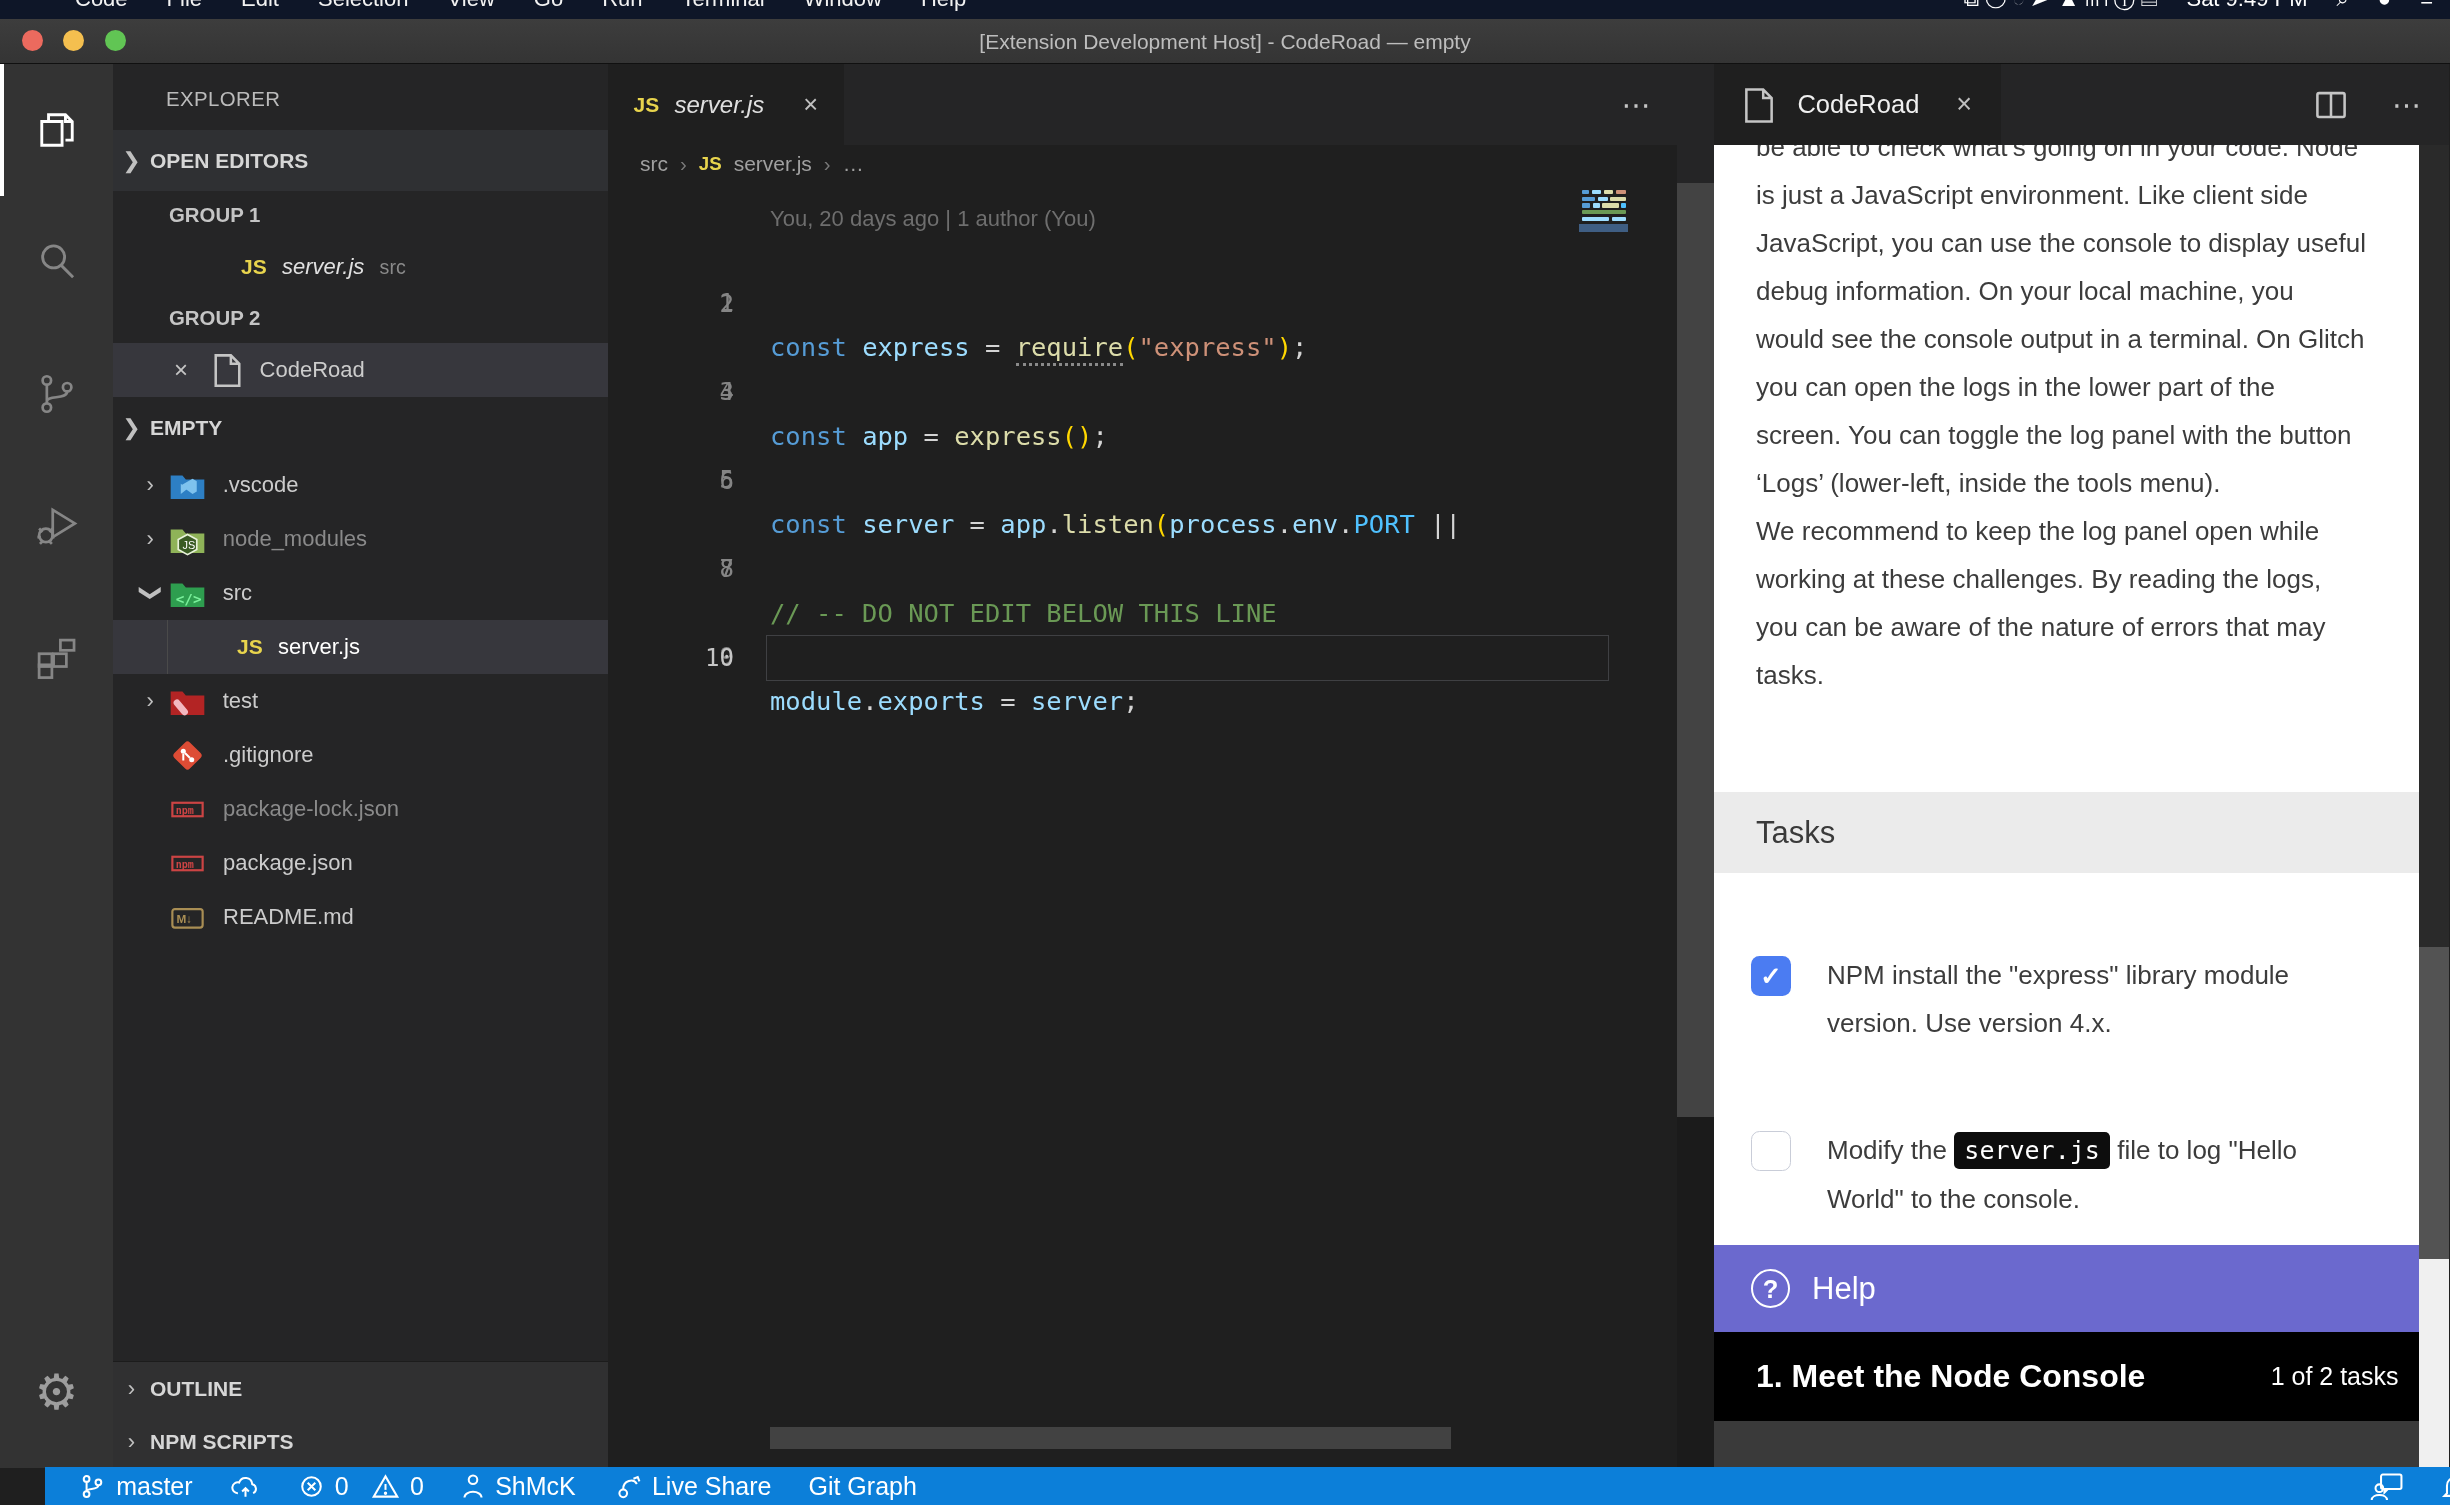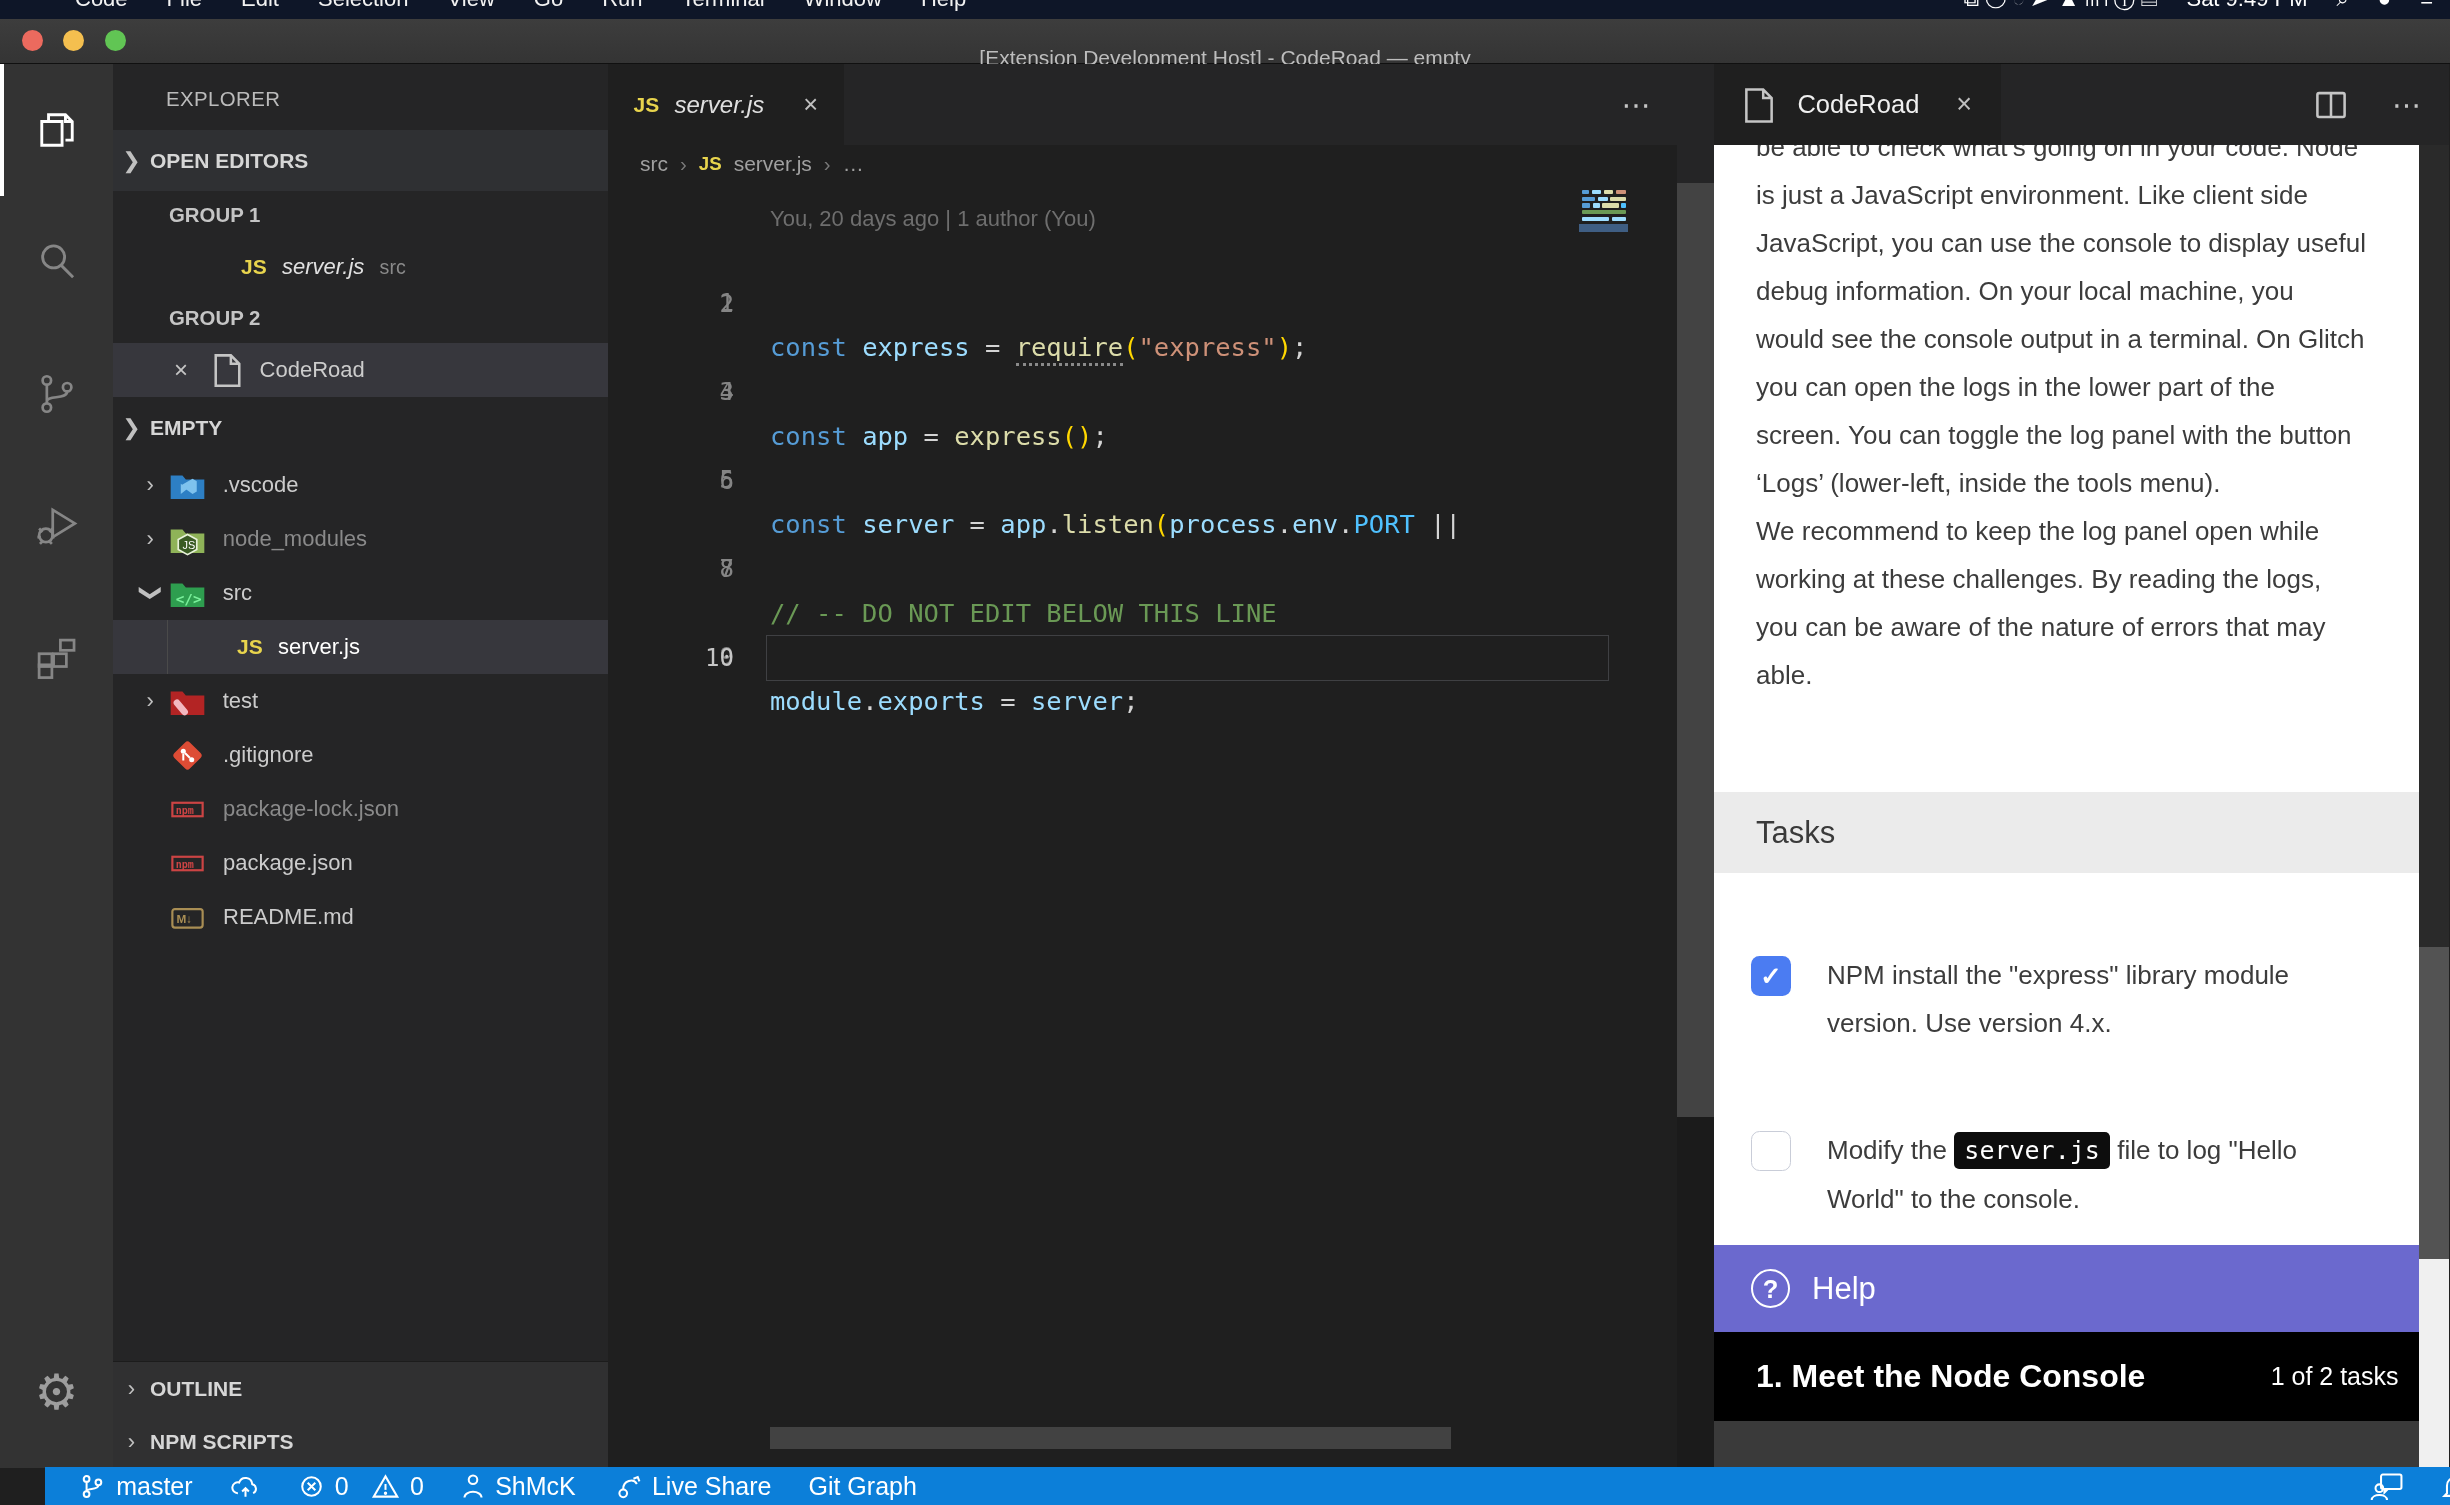--- a/index.html
+++ b/index.html
@@ -11,21 +11,21 @@
   .menubar-row { position:absolute; left:0; top:-20.4px; width:2450px; height:39px; display:flex; align-items:center; color:#f2f2f2; font-size:22px; }
   .menubar-row .mi { margin-right:39px; white-space:nowrap; }
   .menubar-row .apple { margin-left:32px; margin-right:43px; font-size:25.5px; }
   .menubar-right { position:absolute; right:17px; top:-20.4px; height:39px; display:flex; align-items:center; gap:29px; color:#fff; font-size:22px; }
 
   
   .titlebar { position:absolute; left:0; top:18.7px; width:2450px; height:45px; background:linear-gradient(#3d3d3d,#343434); border-bottom:0.9px solid #101010; }
   .traffic { position:absolute; left:22px; top:11px; display:flex; gap:20.4px; }
   .light { width:21px; height:21px; border-radius:50%; }
   .light.red{ background:#ec6a5e; } .light.yellow{ background:#f4bf4f; } .light.green{ background:#61c554; }
-  .wintitle { position:absolute; left:0; right:0; top:16px; height:45px; line-height:45px; text-align:center; color:#bdbdbd; font-size:21px; }
+  .wintitle { position:absolute; left:0; right:0; top:0; height:45px; line-height:45px; text-align:center; color:#bdbdbd; font-size:21px; }
 
   .main { position:absolute; left:0; top:64px; width:2450px; height:1404px; display:flex; }
 
   
   .activitybar { width:113px; background:#333333; position:relative; flex:none; }
   .ab-item { width:113px; height:132px; display:flex; align-items:center; justify-content:center; position:relative; }
   .ab-item.active::before { content:""; position:absolute; left:0; top:0; bottom:0; width:4.3px; background:#ffffff; }
   .ab-item svg { stroke:#868686; }
   .ab-item.active svg { stroke:#ffffff; }
   .ab-gear { position:absolute; bottom:47px; width:113px; text-align:center; font-size:49px; color:#9d9d9d; }
@@ -453,21 +453,21 @@
         <div>is just a JavaScript environment. Like client side</div>
         <div>JavaScript, you can use the console to display useful</div>
         <div>debug information. On your local machine, you</div>
         <div>would see the console output in a terminal. On Glitch</div>
         <div>you can open the logs in the lower part of the</div>
         <div>screen. You can toggle the log panel with the button</div>
         <div>‘Logs’ (lower-left, inside the tools menu).</div>
         <div>We recommend to keep the log panel open while</div>
         <div>working at these challenges. By reading the logs,</div>
         <div>you can be aware of the nature of errors that may</div>
-        <div>able.</div>
+        <div>tasks.</div>
       </div>
 
       <div class="tasks-head">Tasks</div>
 
       <div class="task task1">
         <div class="checkbox checked">✓</div>
         <div class="task-text">
           <div>NPM install the "express" library module</div>
           <div>version. Use version 4.x.</div>
         </div>

